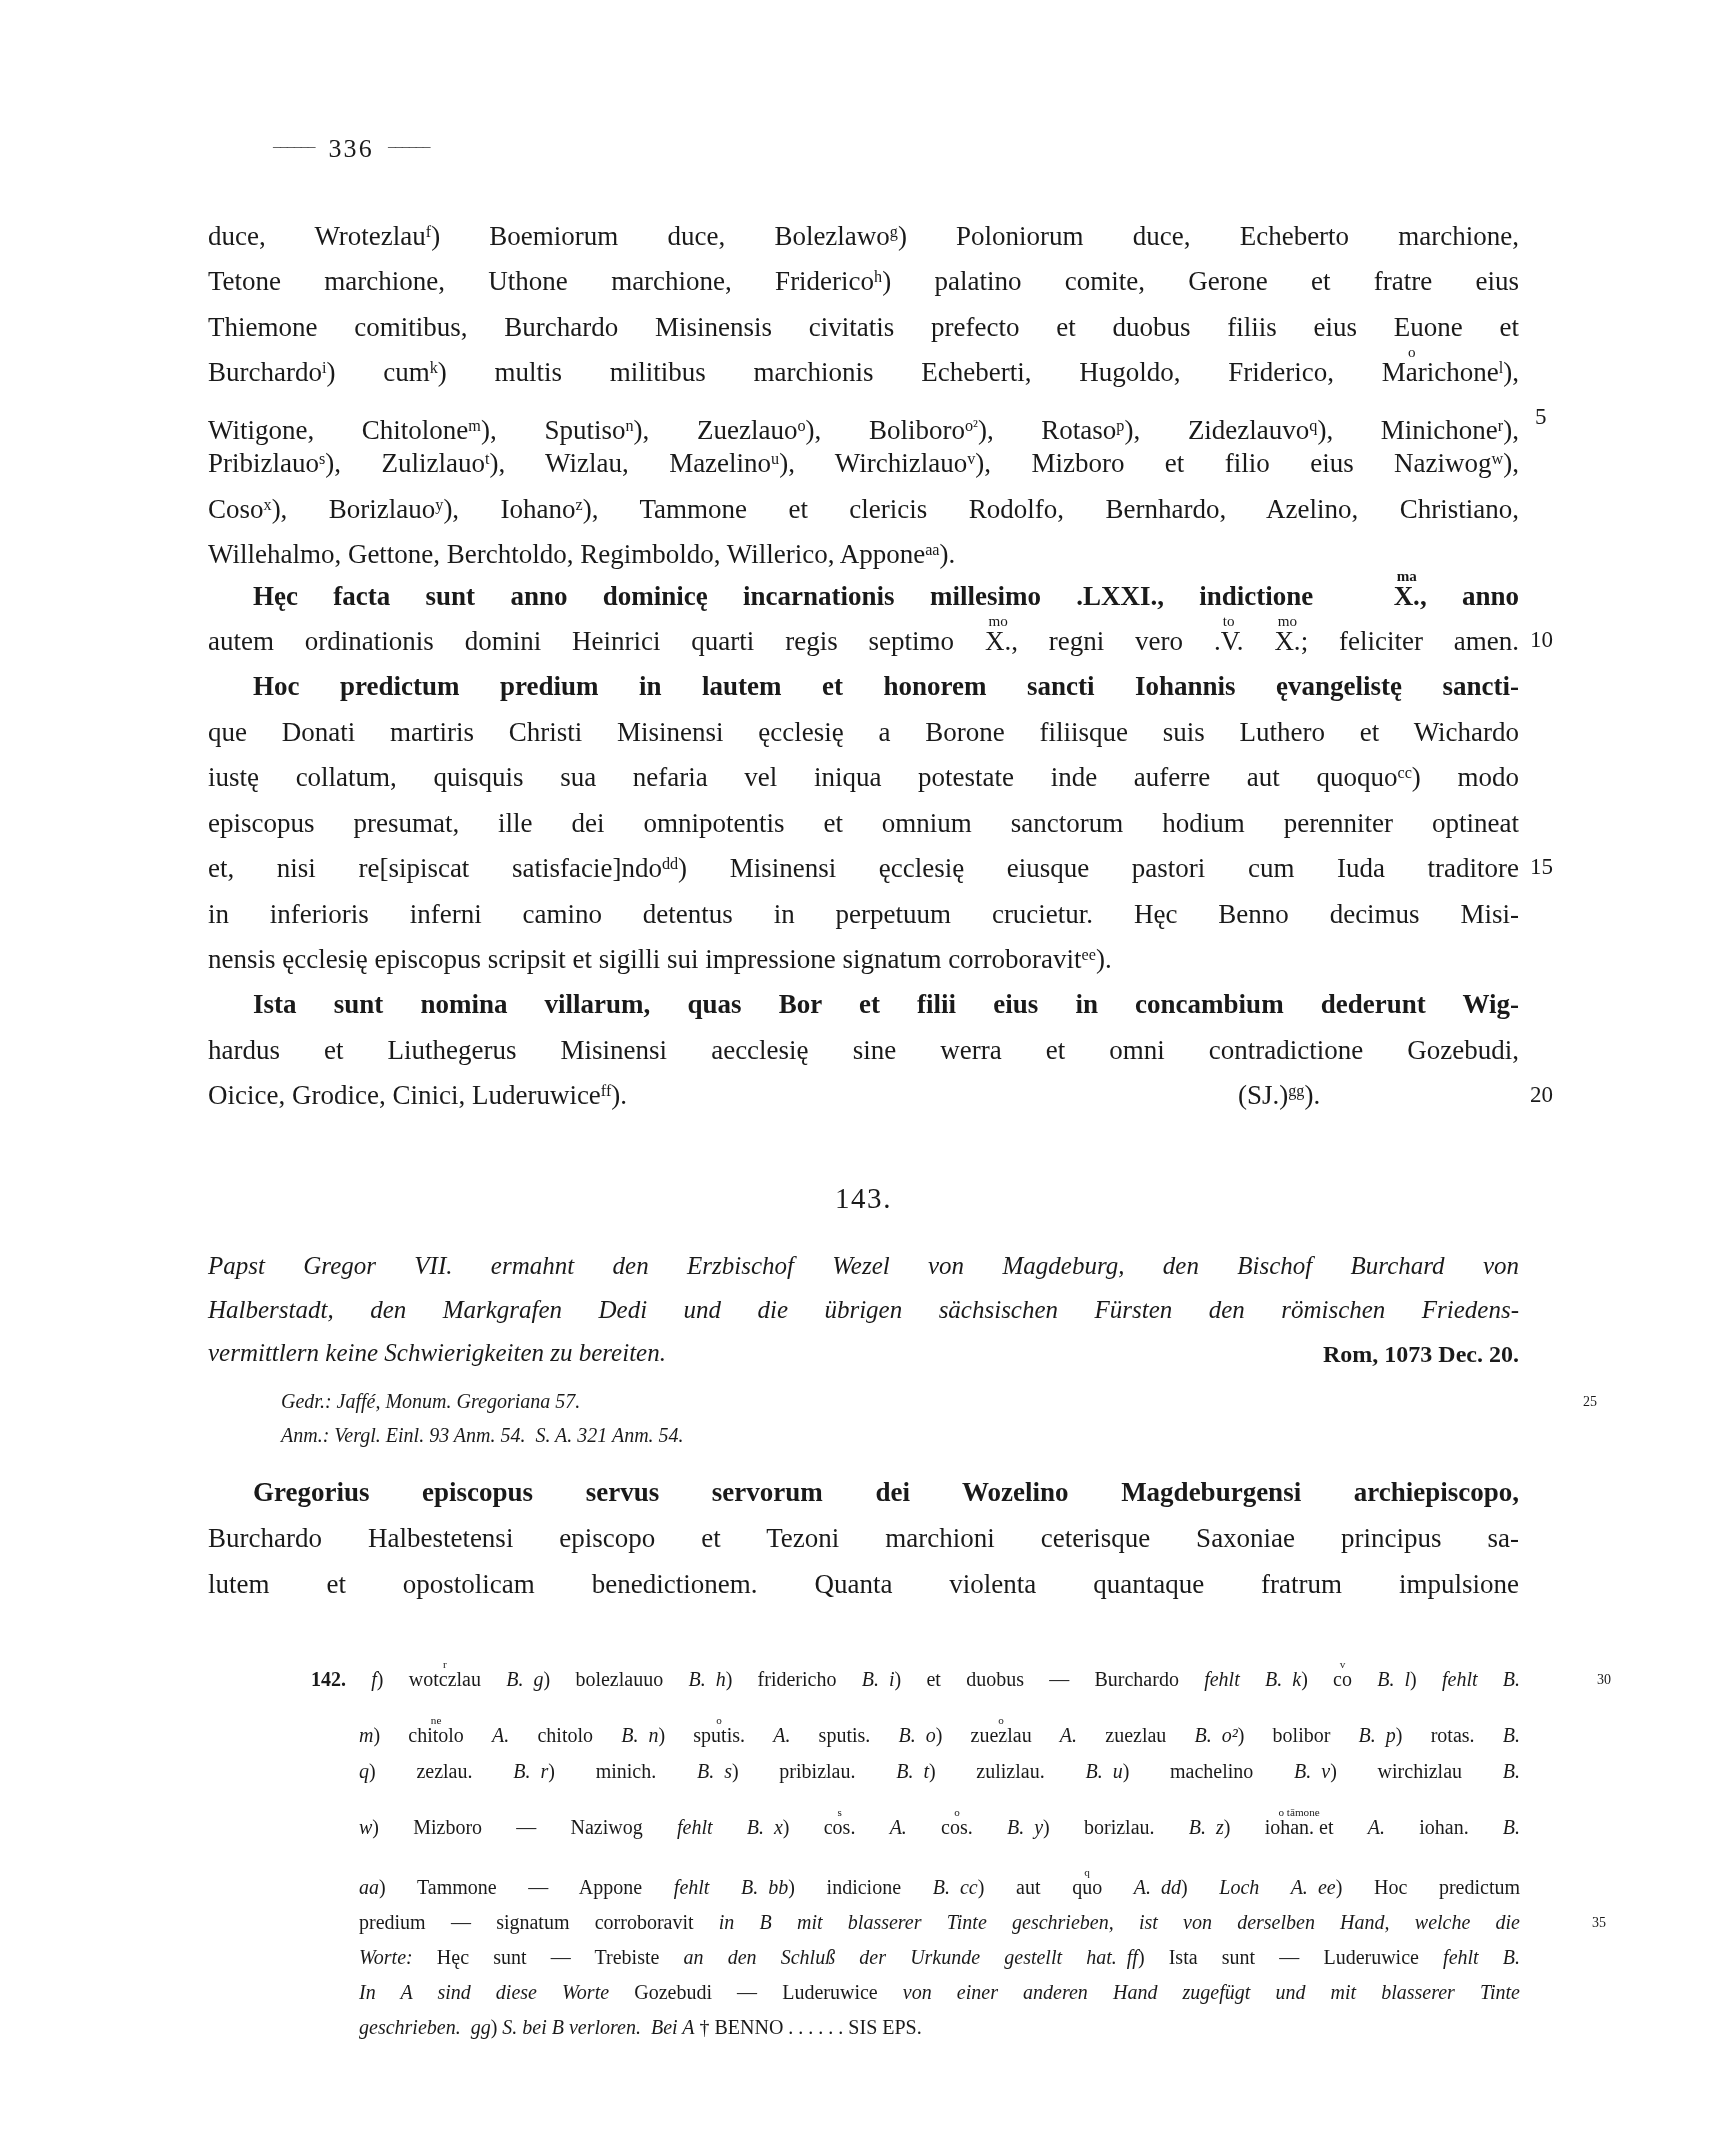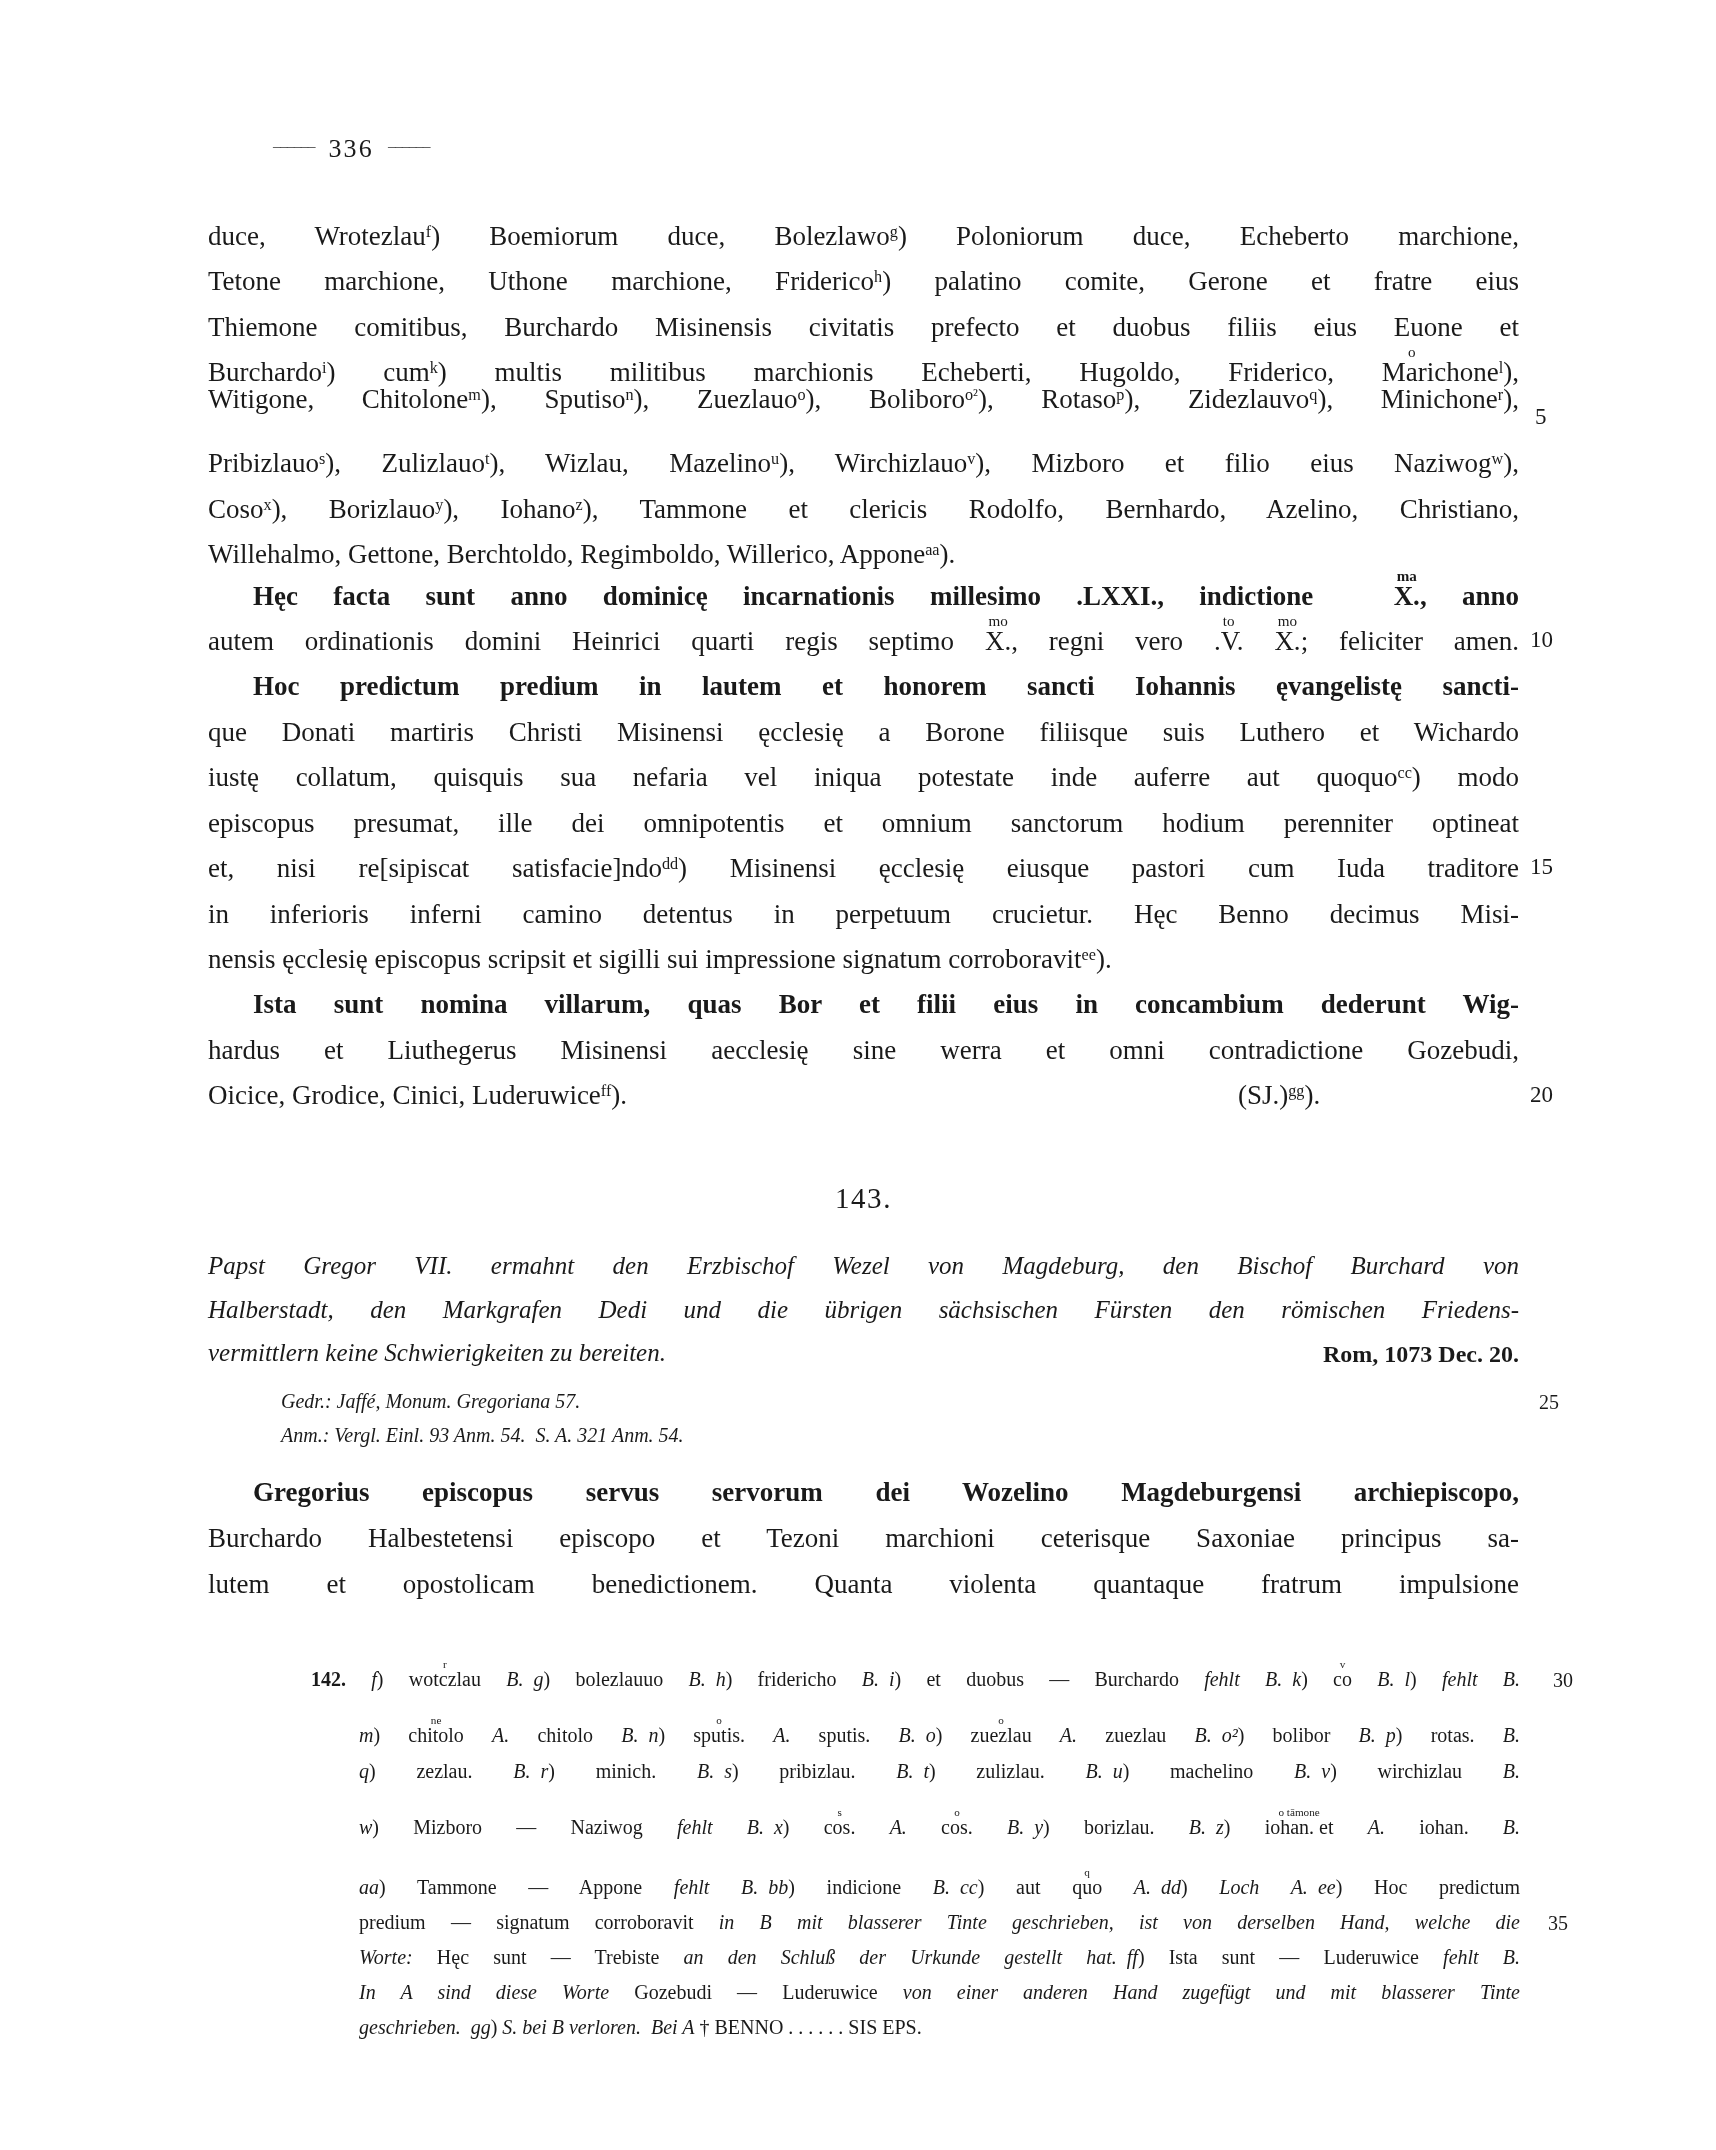--- a/index.html
+++ b/index.html
@@ -10,21 +10,21 @@
   .t{font-size:27px;line-height:35px;}
   .jl{text-align:justify;}
   .jl::after{content:"";display:inline-block;width:100%;height:0;}
   .ind{text-indent:45px;font-weight:bold;}
   .rg{font-size:25px;line-height:32px;font-style:italic;}
   .rf{font-size:20px;line-height:26px;font-style:italic;}
   .fn{font-size:20px;line-height:26px;}
   .fnl{left:311px;width:1209px;}
   .fnc{left:359px;width:1161px;}
   .mn{font-size:23px;line-height:26px;}
-  .mns{font-size:20px;line-height:24px;}
+  .mns{font-size:14px;line-height:24px;margin-left:44px;}
   .h143{font-size:29px;letter-spacing:1.6px;text-align:center;line-height:32px;}
   .date{position:absolute;right:0;top:1.1px;font-style:normal;font-weight:bold;font-size:24px;}
   .seal{left:1238px;font-size:27px;line-height:35px;text-align:center;}
   .pghead{top:134px;left:273px;display:flex;align-items:center;gap:14px;}
   .pgnum{font-size:26px;letter-spacing:2.2px;}
   .rule{font-size:16px;color:#4a4a4a;letter-spacing:-1.1px;line-height:1;transform:translateY(-3.2px);}
   sup{font-size:0.6em;vertical-align:0.5em;line-height:0;}
   b[data-name="footnote-ref-number"]{font-weight:bold;}
   .ov{position:relative;display:inline-block;}
   .ovt{position:absolute;left:50%;bottom:84%;transform:translateX(-50%);
@@ -38,21 +38,21 @@
   <div class="abs pghead" data-name="page-header">
     <span class="rule" data-name="header-rule-left">––––––</span>
     <span class="pgnum" data-name="page-number">336</span>
     <span class="rule" data-name="header-rule-right">––––––</span>
   </div>
 
   <div class="abs col t jl" style="top:219px" data-name="text-line">duce, Wrotezlau<sup>f</sup>) Boemiorum duce, Bolezlawo<sup>g</sup>) Poloniorum duce, Echeberto marchione,</div>
   <div class="abs col t jl" style="top:264px" data-name="text-line">Tetone marchione, Uthone marchione, Friderico<sup>h</sup>) palatino comite, Gerone et fratre eius</div>
   <div class="abs col t jl" style="top:310px" data-name="text-line">Thiemone comitibus, Burchardo Misinensis civitatis prefecto et duobus filiis eius Euone et</div>
   <div class="abs col t jl" style="top:355px" data-name="text-line">Burchardo<sup>i</sup>) cum<sup>k</sup>) multis militibus marchionis Echeberti, Hugoldo, Friderico, M<span class="ov">a<span class="ovt">o</span></span>richone<sup>l</sup>),</div>
-  <div class="abs col t jl" style="top:382px" data-name="text-line">Witigone, Chitolone<sup>m</sup>), Sputiso<sup>n</sup>), Zuezlauo<sup>o</sup>), Boliboro<sup>o²</sup>), Rotaso<sup>p</sup>), Zidezlauvo<sup>q</sup>), Minichone<sup>r</sup>),</div>
+  <div class="abs col t jl" style="top:413px" data-name="text-line">Witigone, Chitolone<sup>m</sup>), Sputiso<sup>n</sup>), Zuezlauo<sup>o</sup>), Boliboro<sup>o²</sup>), Rotaso<sup>p</sup>), Zidezlauvo<sup>q</sup>), Minichone<sup>r</sup>),</div>
   <div class="abs col t jl" style="top:446px" data-name="text-line">Pribizlauo<sup>s</sup>), Zulizlauo<sup>t</sup>), Wizlau, Mazelino<sup>u</sup>), Wirchizlauo<sup>v</sup>), Mizboro et filio eius Naziwog<sup>w</sup>),</div>
   <div class="abs col t jl" style="top:492px" data-name="text-line">Coso<sup>x</sup>), Borizlauo<sup>y</sup>), Iohano<sup>z</sup>), Tammone et clericis Rodolfo, Bernhardo, Azelino, Christiano,</div>
   <div class="abs col t" style="top:537px" data-name="text-line">Willehalmo, Gettone, Berchtoldo, Regimboldo, Willerico, Appone<sup>aa</sup>).</div>
 
   <div class="abs col t jl ind" style="top:579px" data-name="text-line">Hęc facta sunt anno dominicę incarnationis millesimo .LXXI., indictione <span class="ov">X.<span class="ovt">ma</span></span>, anno</div>
   <div class="abs col t jl" style="top:624px" data-name="text-line">autem ordinationis domini Heinrici quarti regis septimo <span class="ov">X.<span class="ovt">mo</span></span>, regni vero <span class="ov">.V.<span class="ovt">to</span></span> <span class="ov">X.<span class="ovt">mo</span></span>; feliciter amen.</div>
 
   <div class="abs col t jl ind" style="top:669px" data-name="text-line">Hoc predictum predium in lautem et honorem sancti Iohannis ęvangelistę sancti-</div>
   <div class="abs col t jl" style="top:715px" data-name="text-line">que Donati martiris Christi Misinensi ęcclesię a Borone filiisque suis Luthero et Wichardo</div>
   <div class="abs col t jl" style="top:760px" data-name="text-line">iustę collatum, quisquis sua nefaria vel iniqua potestate inde auferre aut quoquo<sup>cc</sup>) modo</div>

